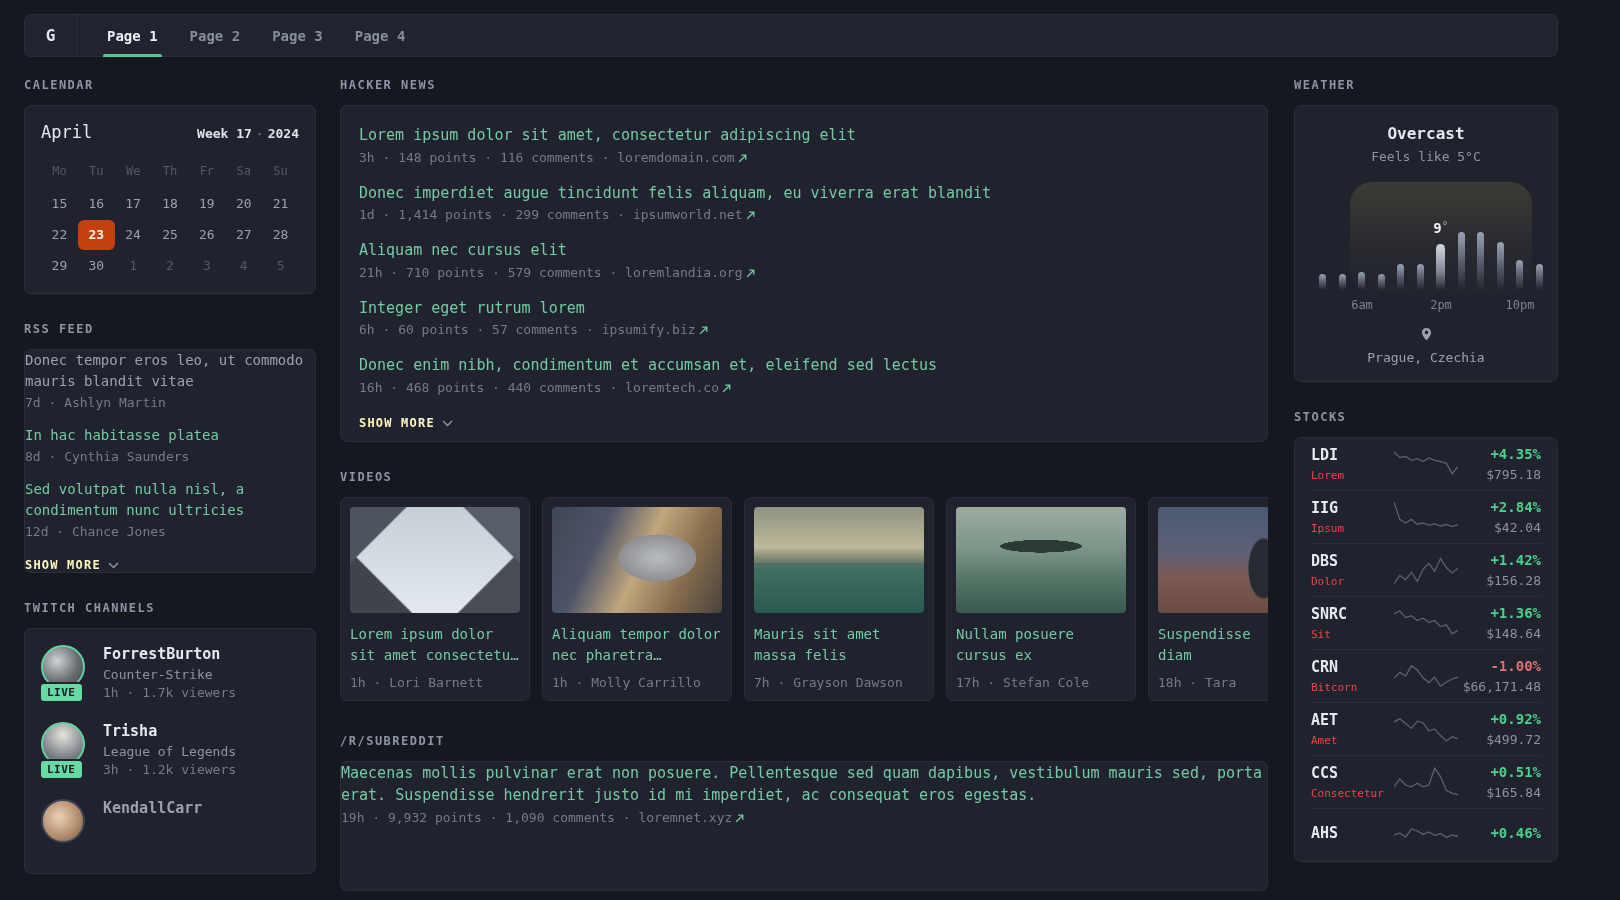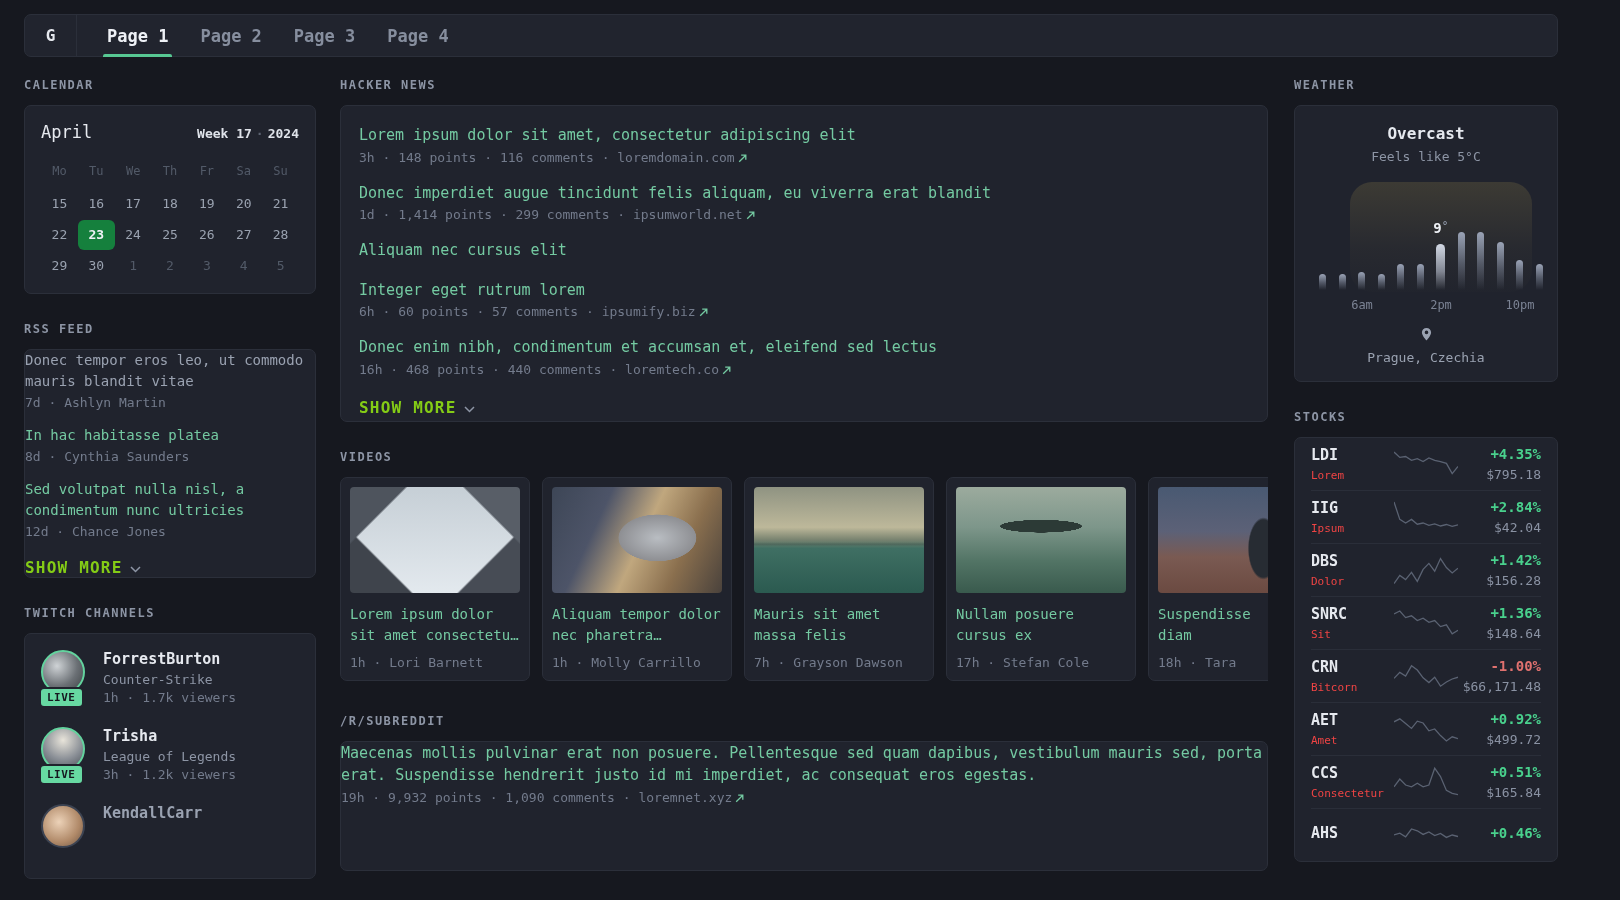--- a/index.html
+++ b/index.html
@@ -18,21 +18,21 @@
     position:absolute; left:24px; top:14px; width:1534px; height:43px;
     background:#21242e; border:1px solid #2b2f3a; border-radius:7px;
     display:flex; align-items:stretch;
   }
   .logo-cell {
     width:52px; display:flex; align-items:center; justify-content:center;
     border-right:1px solid #2b2f3a; font-weight:bold; font-size:16px; color:#e6e9ef;
   }
   .tabs { display:flex; align-items:stretch; padding-left:18px; gap:8px; }
   .tab {
-    display:flex; align-items:center; padding:0 12px; font-size:17px; font-weight:bold;
+    display:flex; align-items:center; padding:0 12px; font-size:14px; font-weight:bold;
     color:#868e9e; cursor:pointer; position:relative;
   }
   .tab.active { color:#eef1f6; }
   .tab.active::after {
     content:""; position:absolute; left:8px; right:8px; bottom:-1px; height:3px;
     background:#57c893; border-radius:2px 2px 0 0;
   }
 
   
   .col { position:absolute; top:78px; }
@@ -55,40 +55,40 @@
   .cal-month { font-size:17px; color:#e6e9ef; }
   .cal-week { font-size:13px; font-weight:bold; color:#dfe3ea; }
   .cal-week .sep { color:#5b6270; padding:0 4px; }
   .cal-grid { display:grid; grid-template-columns:repeat(7,1fr); row-gap:1px; text-align:center; }
   .cal-dow { font-size:12px; color:#525a68; padding:6px 0 10px; }
   .cal-day {
     font-size:13px; color:#9aa2b0; height:30px; line-height:30px;
     border-radius:6px; cursor:default;
   }
   .cal-day.dim { color:#525a68; }
-  .cal-day.sel { background:#15803d; color:#eef1f6; font-weight:bold; }
+  .cal-day.sel { background:#c2410c; color:#eef1f6; font-weight:bold; }
 
   
   .feed-card { }
   .item { margin-bottom:15px; }
   .item:last-of-type { margin-bottom:10px; }
   .item-title { color:#74caa2; font-size:14px; line-height:1.5; cursor:pointer; display:block; }
   .item-title.big { font-size:15px; }
   .item-title.read { color:#9aa2b1; }
   .item-meta { color:#737b8c; font-size:13px; margin-top:3px; }
   .arrow-icon svg { vertical-align:-1px; margin-left:3px; }
   .show-more {
     display:inline-flex; align-items:center; gap:7px;
-    color:#84cc16; font-size:16px; font-weight:bold; letter-spacing:1.2px; cursor:pointer;
+    color:#fef9c3; font-size:12px; font-weight:bold; letter-spacing:1.2px; cursor:pointer;
     margin-top:4px;
   }
   .show-more svg { stroke:#8d95a5; }
 
   
-  .hn-card { padding:18px 18px 4px; }
+  .hn-card { padding:18px 18px 11px; }
   .hn-card .item { margin-bottom:17px; }
 
   
   .videos-strip { display:flex; gap:12px; overflow:hidden; width:928px; }
   .video-card {
     flex:0 0 188px; background:#20232d; border:1px solid #2b2f3a; border-radius:7px;
     padding:9px 9px 10px;
   }
   .thumb { width:170px; height:106px; border-radius:4px; margin-bottom:11px; }
   .thumb-1 {
@@ -318,20 +318,23 @@
               </svg></span></div>
       </div>
       <div class="item">
         <span class="item-title big">Donec imperdiet augue tincidunt felis aliquam, eu viverra erat blandit</span>
         <div class="item-meta"><span>1d · 1,414 points · 299 comments · ipsumworld.net</span><span class="arrow-icon"><svg width="9" height="9" viewBox="0 0 9 9" fill="none">
                 <path d="M1.2 7.8L7.8 1.2M3.2 1.2h4.6v4.6" stroke="#74caa2" stroke-width="1.3"></path>
               </svg></span></div>
       </div>
       <div class="item">
         <span class="item-title big">Aliquam nec cursus elit</span>
+        <div class="item-meta"><span>21h · 710 points · 579 comments · loremlandia.org</span><span class="arrow-icon"><svg width="9" height="9" viewBox="0 0 9 9" fill="none">
+                <path d="M1.2 7.8L7.8 1.2M3.2 1.2h4.6v4.6" stroke="#74caa2" stroke-width="1.3"></path>
+              </svg></span></div>
       </div>
       <div class="item">
         <span class="item-title big">Integer eget rutrum lorem</span>
         <div class="item-meta"><span>6h · 60 points · 57 comments · ipsumify.biz</span><span class="arrow-icon"><svg width="9" height="9" viewBox="0 0 9 9" fill="none">
                 <path d="M1.2 7.8L7.8 1.2M3.2 1.2h4.6v4.6" stroke="#74caa2" stroke-width="1.3"></path>
               </svg></span></div>
       </div>
       <div class="item">
         <span class="item-title big">Donec enim nibh, condimentum et accumsan et, eleifend sed lectus</span>
         <div class="item-meta"><span>16h · 468 points · 440 comments · loremtech.co</span><span class="arrow-icon"><svg width="9" height="9" viewBox="0 0 9 9" fill="none">

